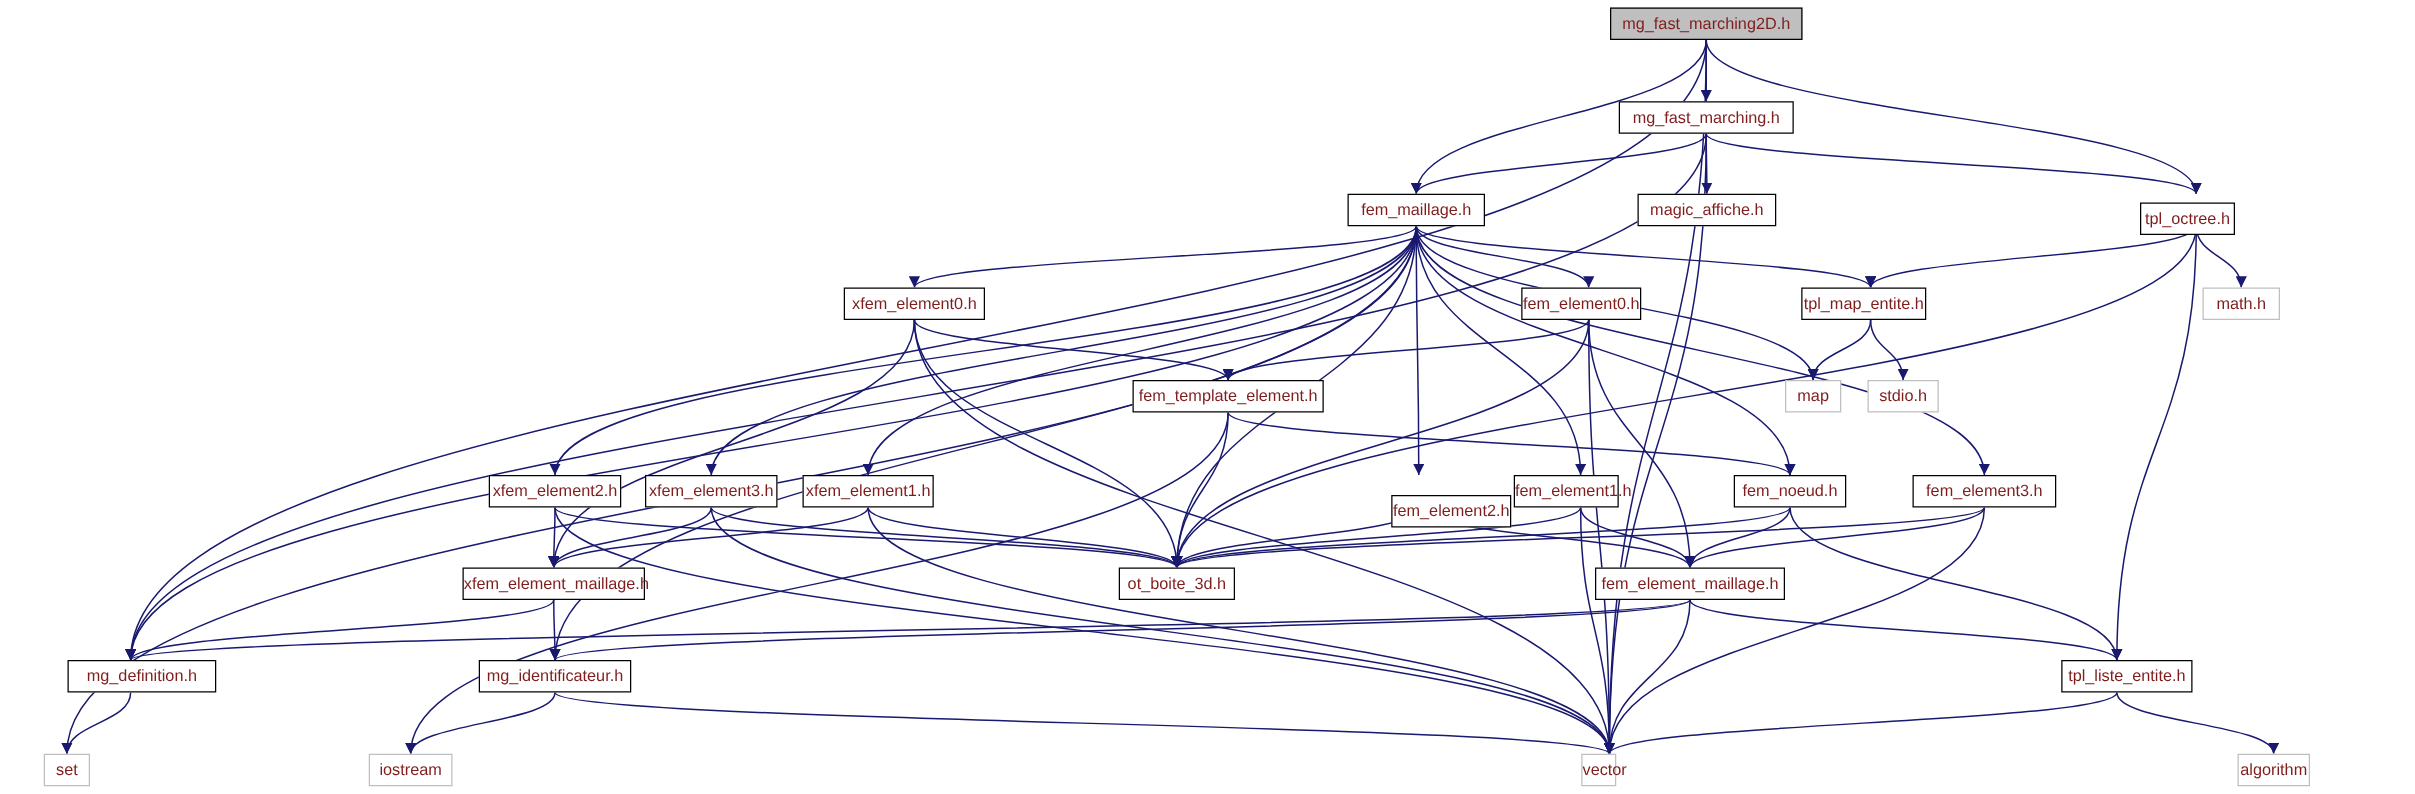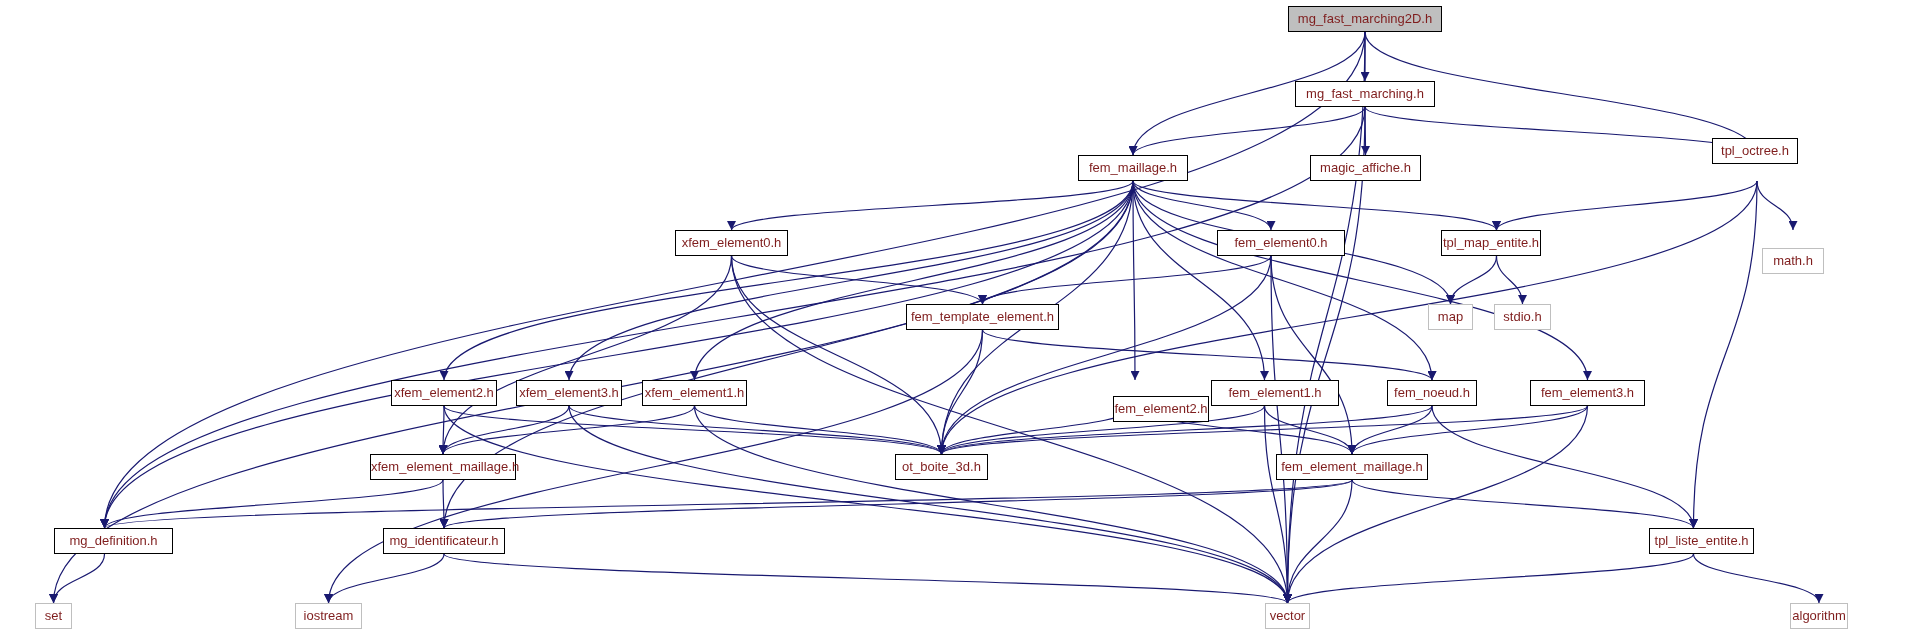--- a/index.html
+++ b/index.html
@@ -96,38 +96,38 @@
       <path d="M1693.5,554 C1693.5,578.5 1287.5,578.5 1287.5,603" fill="none" stroke="#191970" stroke-width="1.2" marker-end="url(#arrow)"></path>
       <path d="M1693.5,554 C1693.5,578.5 1819,578.5 1819,603" fill="none" stroke="#191970" stroke-width="1.2" marker-end="url(#arrow)"></path>
     </g>
 </svg>
 
 <div id="nodes">
   <div class="node root" style="left: 1288px; top: 6px; width: 154px;">mg_fast_marching2D.h</div>
   <div class="node" style="left: 1295px; top: 81px; width: 140px;">mg_fast_marching.h</div>
   <div class="node" style="left: 1078px; top: 155px; width: 110px;">fem_maillage.h</div>
   <div class="node" style="left: 1310px; top: 155px; width: 111px;">magic_affiche.h</div>
-  <div class="node" style="left: 1712px; top: 138px; width: 86px;">tpl_octree.h</div>
+  <div class="node" style="left: 1712px; top: 162px; width: 76px;">tpl_octree.h</div>
   <div class="node" style="left: 675px; top: 230px; width: 113px;">xfem_element0.h</div>
-  <div class="node" style="left: 1217px; top: 230px; width: 128px;">fem_element0.h</div>
+  <div class="node" style="left: 1217px; top: 230px; width: 96px;">fem_element0.h</div>
   <div class="node" style="left: 1441px; top: 230px; width: 100px;">tpl_map_entite.h</div>
-  <div class="node external" style="left: 1762px; top: 230px; width: 62px; margin-top: 18px;">math.h</div>
+  <div class="node external" style="left: 1762px; top: 230px; width: 62px;">math.h</div>
   <div class="node" style="left: 906px; top: 304px; width: 153px;">fem_template_element.h</div>
   <div class="node external" style="left: 1428px; top: 304px; width: 45px;">map</div>
   <div class="node external" style="left: 1494px; top: 304px; width: 57px;">stdio.h</div>
   <div class="node" style="left: 391px; top: 380px; width: 106px;">xfem_element2.h</div>
   <div class="node" style="left: 516px; top: 380px; width: 106px;">xfem_element3.h</div>
   <div class="node" style="left: 642px; top: 380px; width: 105px;">xfem_element1.h</div>
   <div class="node" style="left: 1113px; top: 380px; width: 96px; margin-top: 16px;">fem_element2.h</div>
-  <div class="node" style="left: 1211px; top: 380px; width: 128px;">fem_element1.h</div>
+  <div class="node" style="left: 1211px; top: 380px; width: 84px;">fem_element1.h</div>
   <div class="node" style="left: 1387px; top: 380px; width: 90px;">fem_noeud.h</div>
   <div class="node" style="left: 1530px; top: 380px; width: 115px;">fem_element3.h</div>
   <div class="node" style="left: 370px; top: 454px; width: 146px;">xfem_element_maillage.h</div>
   <div class="node" style="left: 895px; top: 454px; width: 93px;">ot_boite_3d.h</div>
   <div class="node" style="left: 1276px; top: 454px; width: 152px;">fem_element_maillage.h</div>
   <div class="node" style="left: 54px; top: 528px; width: 119px;">mg_definition.h</div>
   <div class="node" style="left: 383px; top: 528px; width: 122px;">mg_identificateur.h</div>
   <div class="node" style="left: 1649px; top: 528px; width: 105px;">tpl_liste_entite.h</div>
   <div class="node external" style="left: 35px; top: 603px; width: 37px;">set</div>
   <div class="node external" style="left: 295px; top: 603px; width: 67px;">iostream</div>
-  <div class="node external" style="left: 1265px; top: 603px; width: 45px;">vector</div>
+  <div class="node external" style="left: 1265px; top: 603px; width: 28px;">vector</div>
   <div class="node external" style="left: 1790px; top: 603px; width: 58px;">algorithm</div>
 </div>
 
 </body></html>

